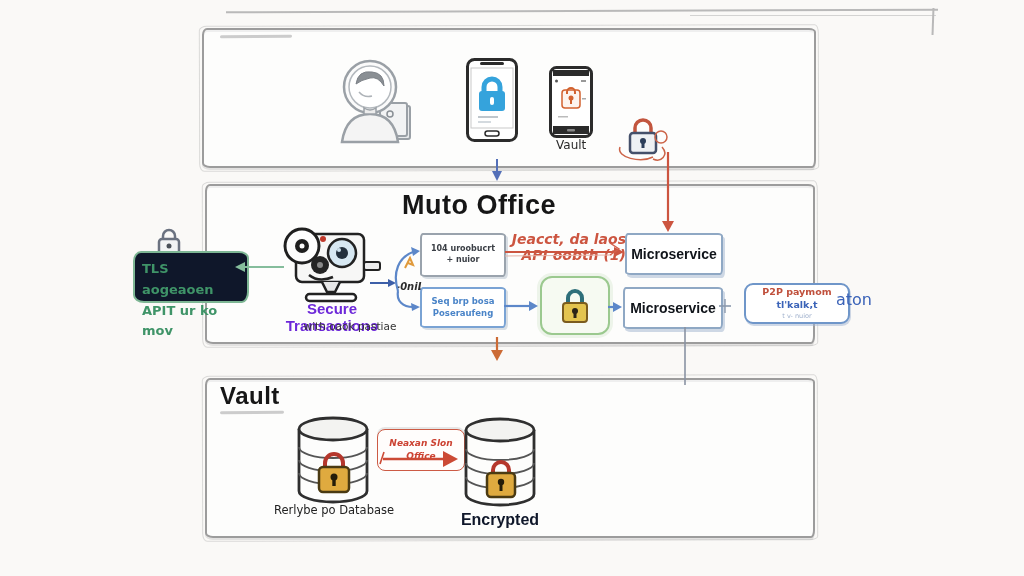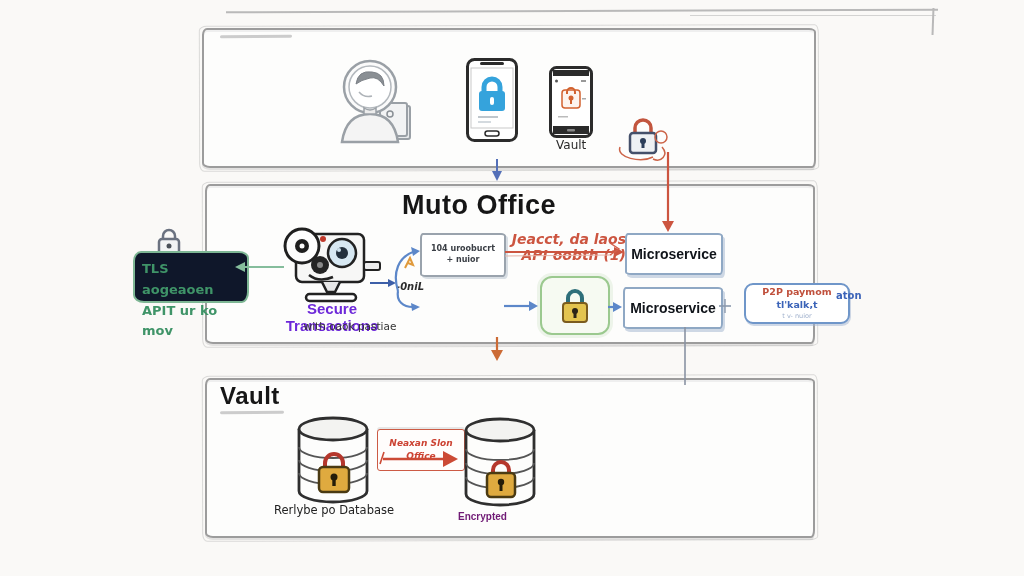--- a/index.html
+++ b/index.html
@@ -47,21 +47,21 @@
     box-shadow:0 0 0 3px rgba(190,220,180,.25);
     display:flex;align-items:center;justify-content:center;
   }
   .tlsbox{
     position:absolute;background:#0f172a;border:2px solid #7db694;
     border-radius:8px 10px 7px 11px / 10px 7px 11px 8px;
     color:#3f9468;font-size:13px;font-weight:bold;line-height:1.6;
     padding:6px 5px 2px 7px;text-align:left;
   }
   .redbox{
-    position:absolute;background:#fffdfc;border:1.5px solid #cc5b45;border-radius:3px;
+    position:absolute;background:#fffdfc;border:1.5px solid #cc5b45;border-radius:8px;
     color:#cc4232;font-size:9px;font-style:italic;font-weight:bold;line-height:1.5;
     display:flex;flex-direction:column;align-items:center;justify-content:center;text-align:center;
     box-shadow:0 -2px 0 rgba(180,180,180,.3);
   }
   .lbl{position:absolute;}
   svg{display:block;}
 </style>
 </head>
 <body>
 
@@ -172,20 +172,24 @@
   </div>
   <div class="lbl" style="left:280px;top:320px;width:140px;text-align:center;font-size:10.5px;color:#333333;">with oaok pastiae</div>
 
   <div class="lbl" style="left:396px;top:281px;font-size:10px;font-weight:bold;font-style:italic;color:#2b2b2b;">-0niL</div>
 
   <div class="hbox graybox" style="left:420px;top:233px;width:82px;height:40px;">
     <span>104 uroobucrt</span>
     <span>+ nuior</span>
   </div>
 
+  <div class="hbox bluebox" style="left:420px;top:287px;width:82px;height:37px;">
+    <span>Seq brp bosa</span>
+    <span>Poseraufeng</span>
+  </div>
 
   <div class="lbl" style="left:496px;top:231px;width:130px;text-align:right;font-size:14px;font-style:italic;font-weight:bold;color:#cc5540;">Jeacct, da laos API oobth (1)</div>
 
   <div class="greenframe" style="left:540px;top:276px;width:66px;height:55px;">
     <svg width="32" height="40" viewBox="0 0 32 40">
       <path d="M9 18 v-6 a7 7 0 0 1 14 0 v6" fill="none" stroke="#2e6f7a" stroke-width="4"></path>
       <rect x="4" y="17" width="24" height="19" rx="3" fill="#e3c44f" stroke="#7a5c1e" stroke-width="2"></rect>
       <circle cx="16" cy="25" r="3" fill="#2b2417"></circle>
       <rect x="14.5" y="26" width="3" height="6" fill="#2b2417"></rect>
     </svg>
@@ -198,21 +202,21 @@
     <span>Microservice</span>
   </div>
 
   <div class="hbox p2pbox" style="left:732px;top:283px;width:102px;height:37px;margin-left:12px;">
     <span style="font-size:9.5px;font-weight:bold;">
       <span style="color:#c0503c;">P2P paymom</span>
       <span style="color:#3b63b8;">tl'kalk,t</span>
     </span>
     <span style="font-size:6.5px;color:#9fb0cc;">t v- nuior</span>
   </div>
-  <div class="lbl" style="left:836px;top:290px;font-size:10px;font-weight:bold;color:#3b63b8;">aton</div>
+  <div class="lbl" style="left:836px;top:290px;font-size:16px;font-weight:normal;color:#3b63b8;">aton</div>
 
   <div class="zone" style="left:205px;top:378px;width:606px;height:156px;"></div>
   <div class="zone-title" style="left:220px;top:382px;font-size:24px;">
     <span>Vault</span>
     <span class="ul" style="width:64px;"></span>
   </div>
 
   <div class="abs" style="left:292px;top:414px;">
     <svg width="82" height="92" viewBox="0 0 82 92">
       <path d="M7 15 v62 a34 11 0 0 0 68 0 v-62" fill="#fdfdfc" stroke="#2f2f2f" stroke-width="2.8"></path>
@@ -243,21 +247,21 @@
       <path d="M7 62 a34 11 0 0 0 68 0" fill="none" stroke="#555555" stroke-width="1.8"></path>
       <ellipse cx="41" cy="15" rx="34" ry="11" fill="#f3f3f1" stroke="#2f2f2f" stroke-width="2.8"></ellipse>
       <g transform="translate(26,44)">
         <path d="M8 15 v-4 a8 8 0 0 1 16 0 v4" fill="none" stroke="#b5372c" stroke-width="4"></path>
         <rect x="2" y="14" width="28" height="24" rx="4" fill="#dfaa3f" stroke="#4a3a12" stroke-width="2.5"></rect>
         <circle cx="16" cy="23" r="3.2" fill="#241c09"></circle>
         <rect x="14.5" y="24" width="3" height="8" fill="#241c09"></rect>
       </g>
     </svg>
   </div>
-  <div class="lbl" style="left:458px;top:511px;width:84px;text-align:left;font-family:'Liberation Sans',sans-serif;font-weight:bold;font-size:10px;color:#701a75;">Encrypted</div>
+  <div class="lbl" style="left:458px;top:511px;width:84px;text-align:center;font-family:'Liberation Sans',sans-serif;font-weight:bold;font-size:16px;color:#0f172a;">Encrypted</div>
 
   <svg class="abs" width="1024" height="576" viewBox="0 0 1024 576" style="left:0;top:0;pointer-events:none;">
 
     <path d="M497 159 L497 173" stroke="#5470b8" stroke-width="2" fill="none"></path>
     <polygon points="492,171 502,171 497,181" fill="#5470b8"></polygon>
 
     <path d="M284 267 L243 267" stroke="#85bd9c" stroke-width="2.2" fill="none"></path>
     <polygon points="245,262 245,272 235,267" fill="#85bd9c"></polygon>
 
     <path d="M370 283 L390 283" stroke="#3d5fa8" stroke-width="2" fill="none"></path>

